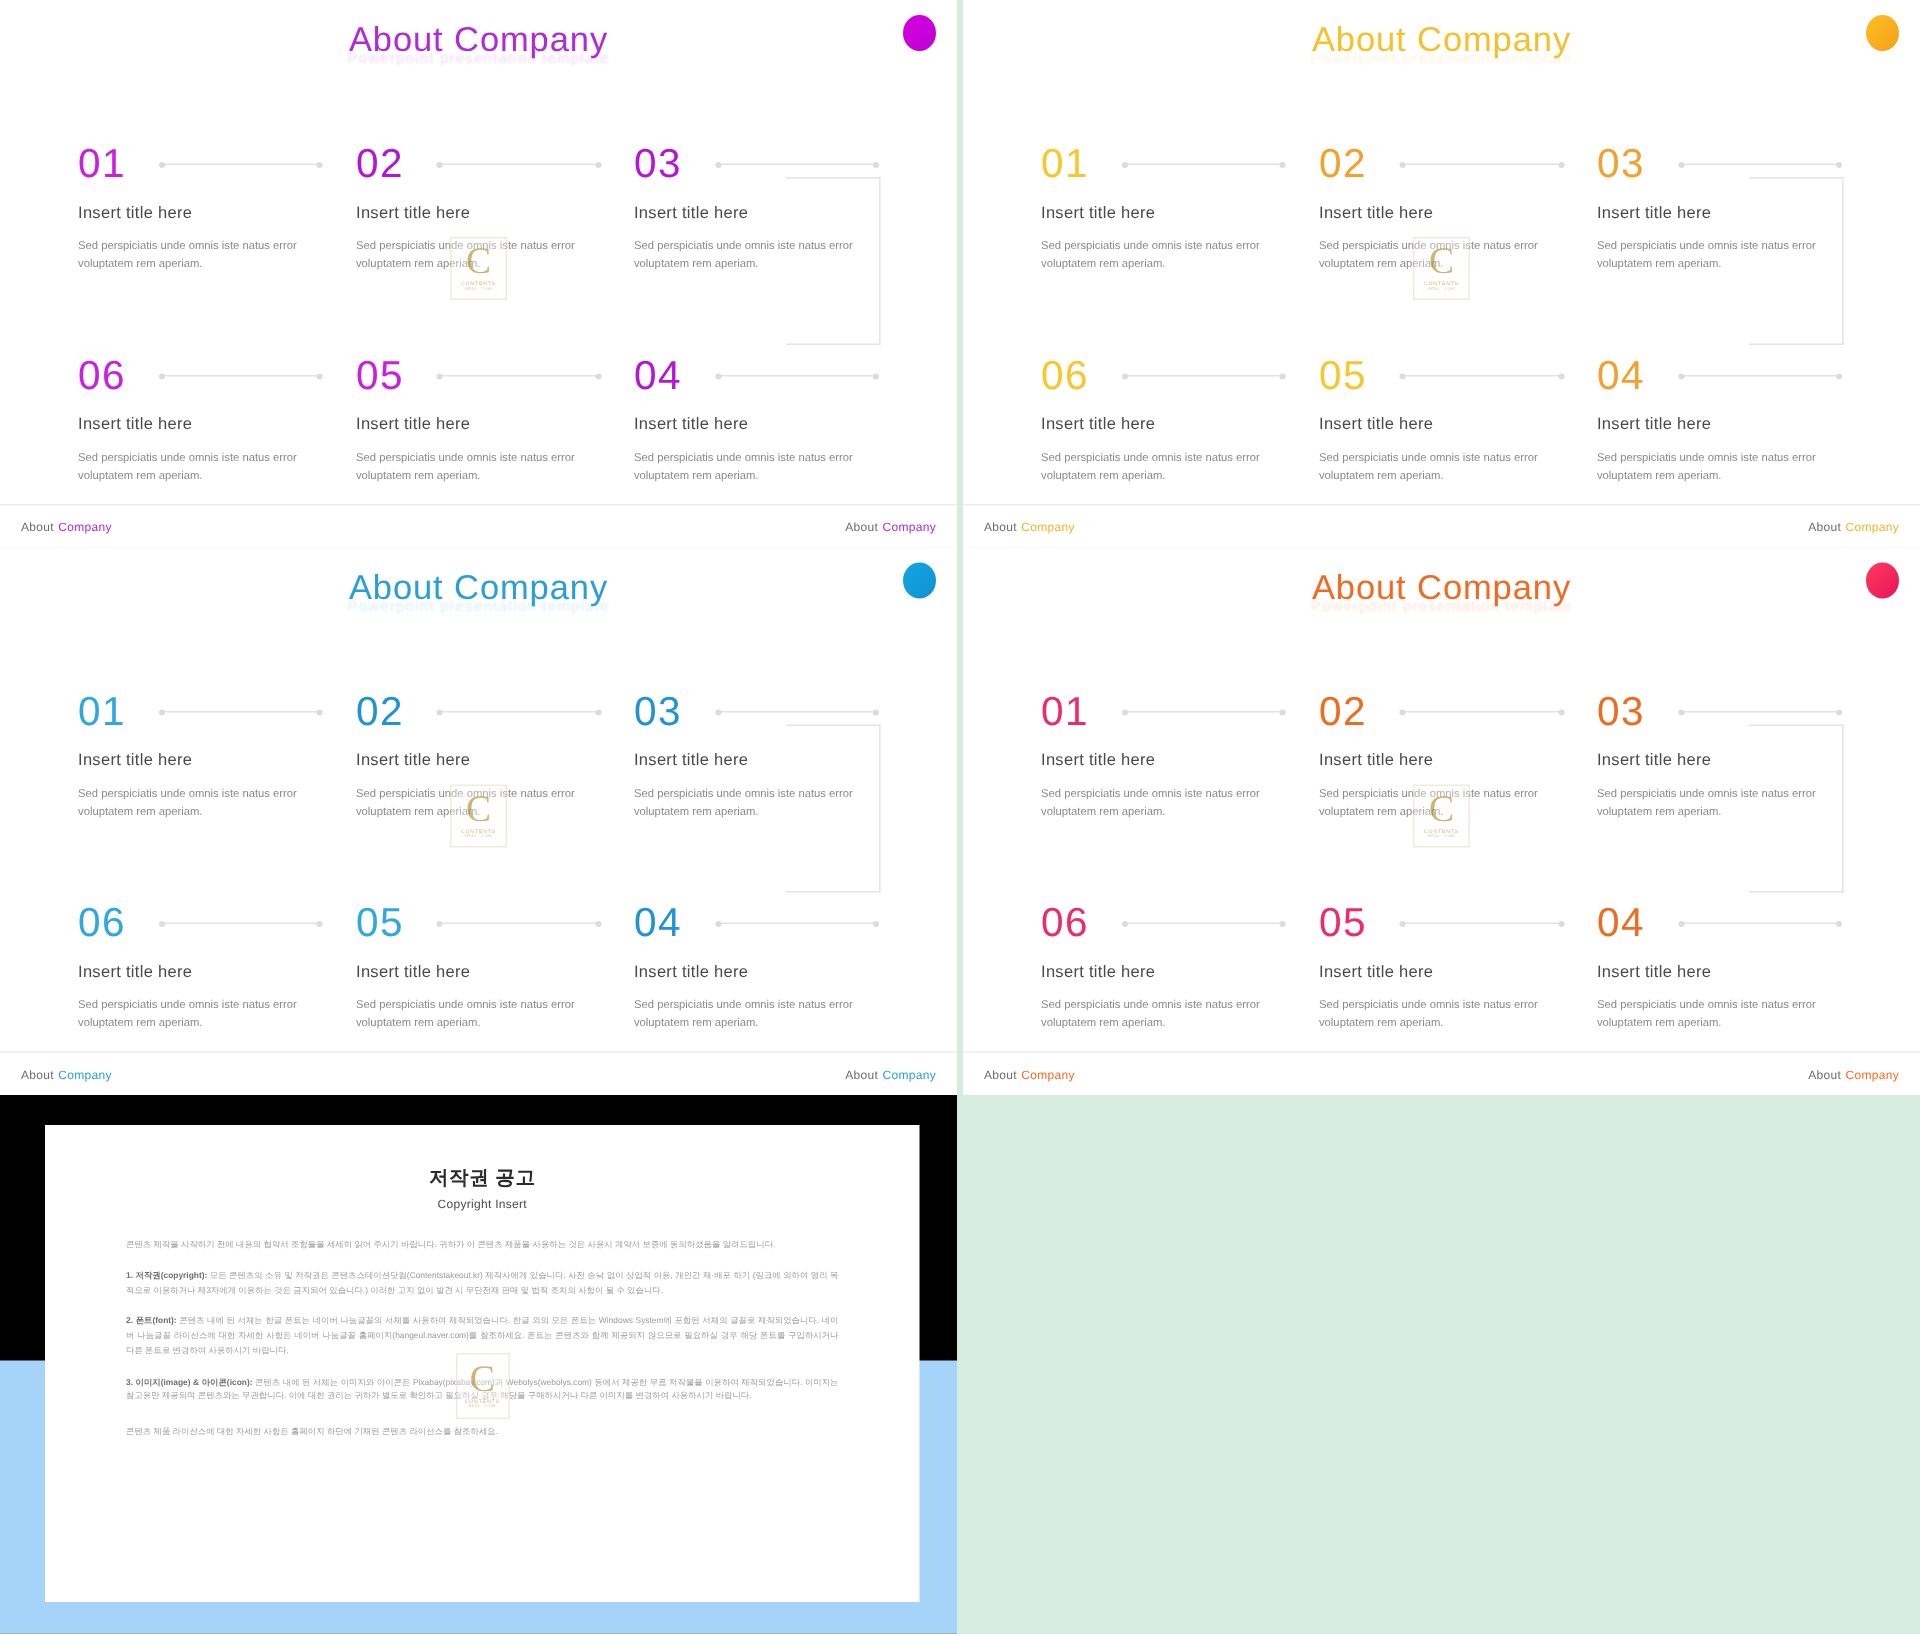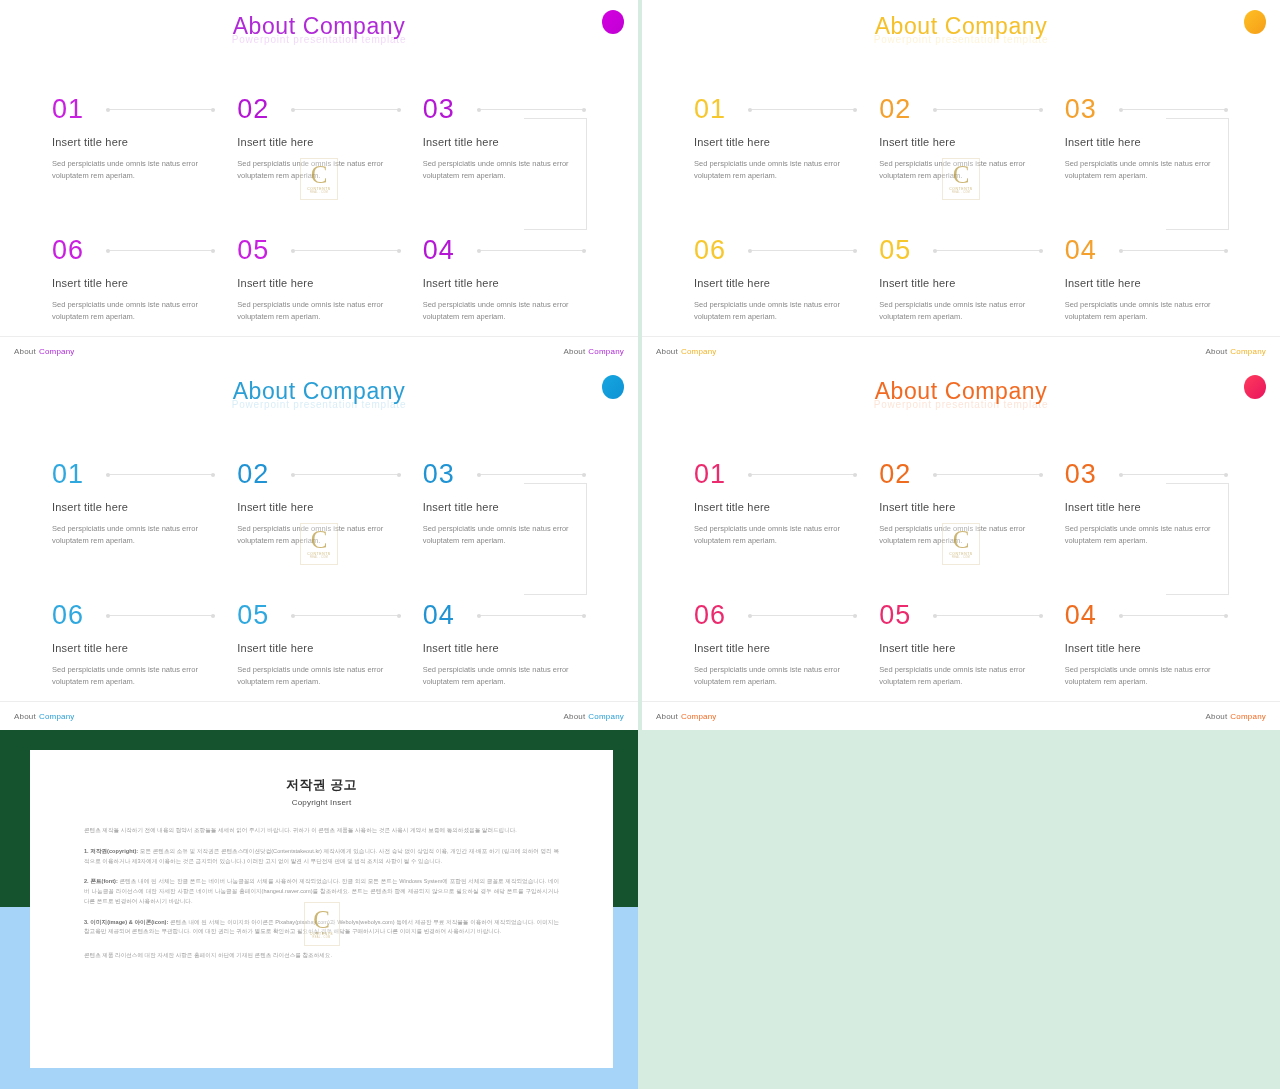--- a/index.html
+++ b/index.html
@@ -145,21 +145,21 @@
     font-family: "Liberation Serif", serif;
     font-size: 25px;
     line-height: 0.85;
     color: #b99a3f;
     font-weight: 400;
   }
   .wm-t1 { font-size: 3.4px; color: #b99a3f; letter-spacing: 0.6px; margin-top: 2px; }
   .wm-t2 { font-size: 2.6px; color: #c8b078; letter-spacing: 0.3px; }
 
   
-  #slide5 { background: #14532d; }
+  #slide5 { background: #000000; }
   .cr-band-bottom {
     position: absolute;
     left: 0; right: 0; bottom: 0;
     height: 182px;
     background: #a6d4f8;
   }
   .cr-paper {
     position: absolute;
     left: 30px; top: 20px;
     width: 583px; height: 318px;

